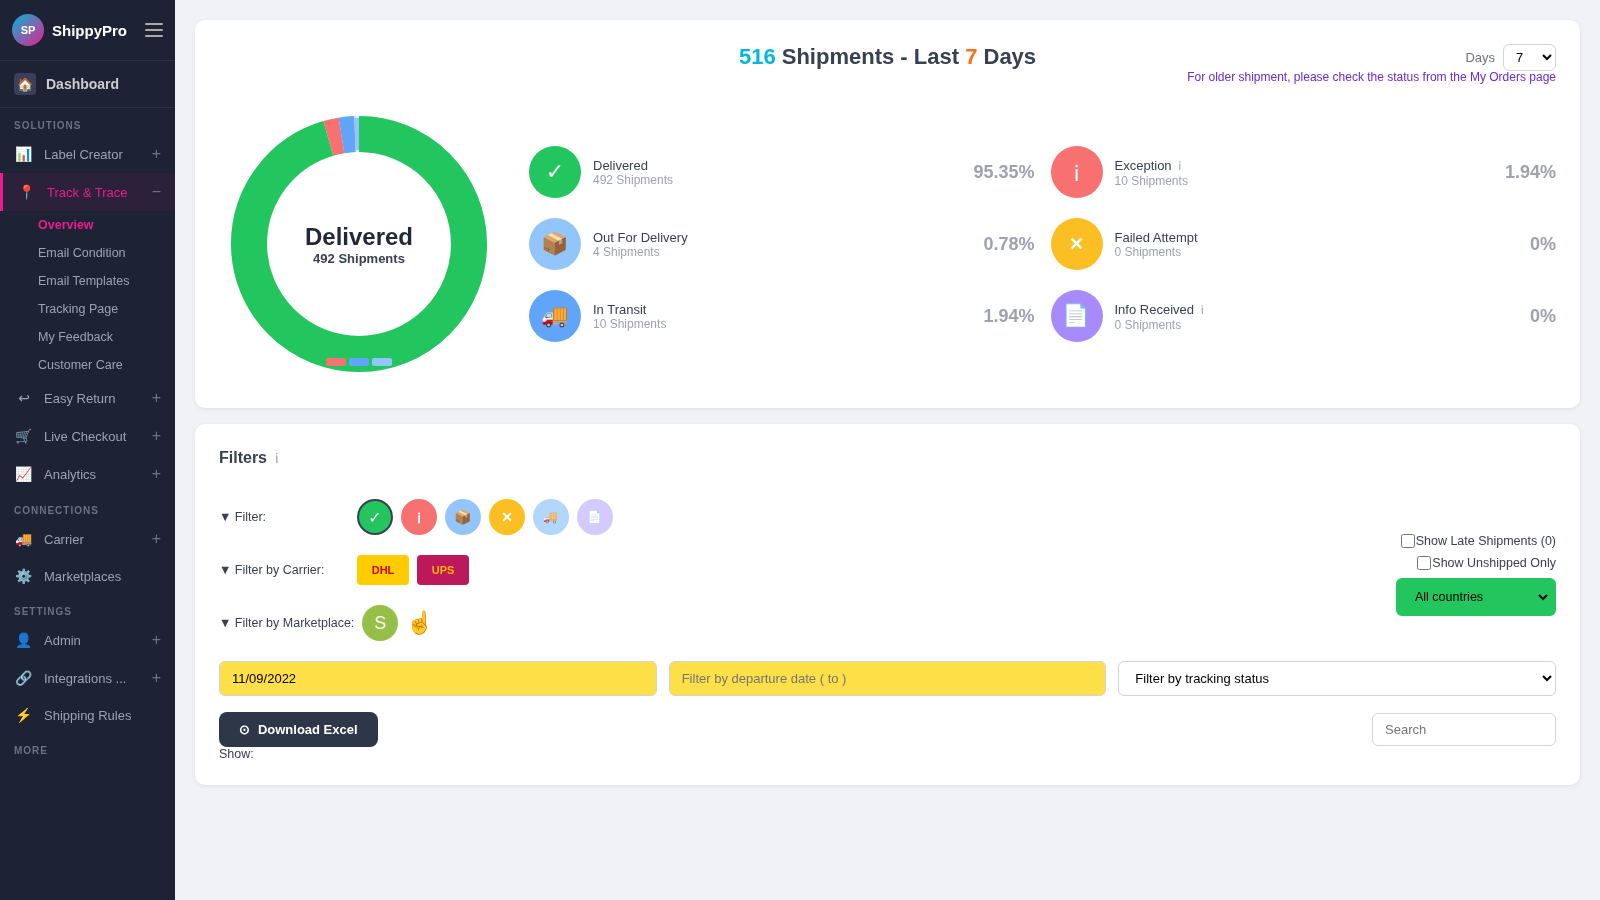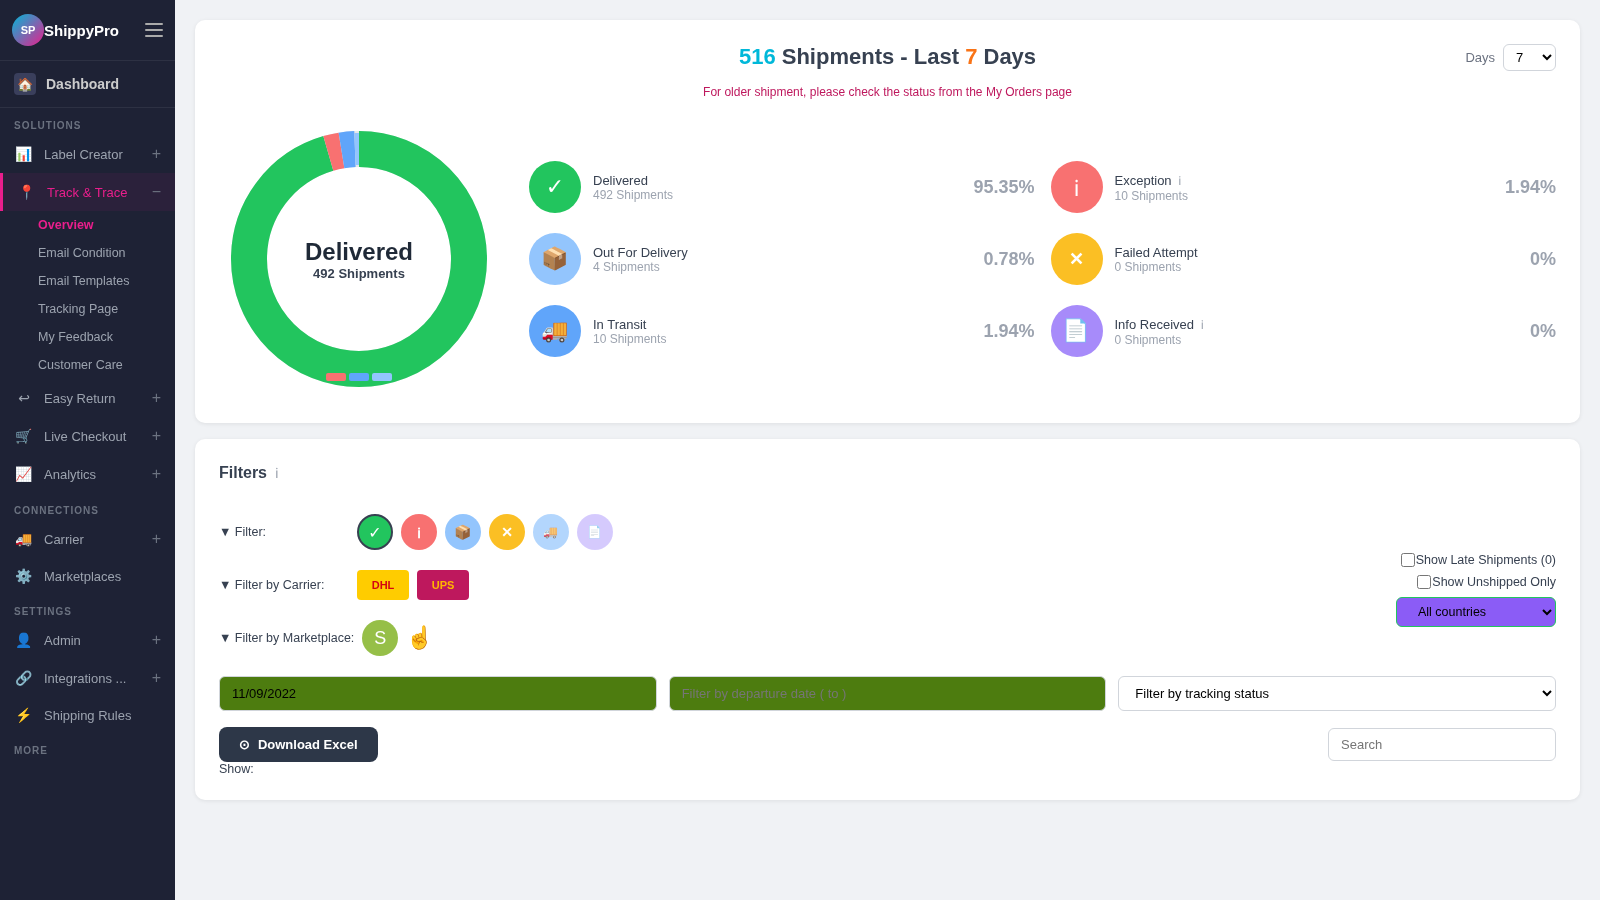--- a/index.html
+++ b/index.html
@@ -14,20 +14,21 @@
       display: flex;
       flex-direction: column;
       height: 100vh;
       overflow-y: auto;
       overflow-x: hidden;
     }
     .sidebar-header {
       display: flex;
       align-items: center;
       padding: 14px 12px;
+      gap: 8px;
       border-bottom: 1px solid rgba(255,255,255,0.07);
     }
     .sidebar-logo {
       width: 32px; height: 32px;
       background: linear-gradient(135deg, #00b8d9, #e91e8c);
       border-radius: 50%;
       display: flex; align-items: center; justify-content: center;
       font-weight: bold; font-size: 11px; color: white;
       flex-shrink: 0;
     }
@@ -105,21 +106,21 @@
       text-align: center;
       margin-bottom: 20px;
     }
     .chart-title {
       font-size: 22px;
       font-weight: 600;
       color: #374151;
     }
     .chart-title .highlight-teal { color: #00b8d9; font-weight: 700; }
     .chart-title .highlight-orange { color: #f97316; font-weight: 700; }
-    .chart-subtitle { font-size: 12px; color: #be185d; margin-top: 15px; }
+    .chart-subtitle { font-size: 12px; color: #6d28d9; margin-top: 0; text-align: right; }
 
     .days-selector {
       display: flex; align-items: center; gap: 8px;
       position: absolute; right: 24px; top: 24px;
     }
     .days-label { font-size: 13px; color: #6b7280; }
     .days-select {
       border: 1px solid #d1d5db; border-radius: 6px;
       padding: 4px 8px; font-size: 13px; background: white;
       cursor: pointer;
@@ -218,31 +219,31 @@
     .filter-right {
       margin-left: auto;
       display: flex; flex-direction: column; align-items: flex-end; gap: 8px;
     }
     .checkbox-row {
       display: flex; align-items: center; gap: 1px; font-size: 12.5px; color: #374151;
     }
     .checkbox-row input { width: 14px; height: 14px; cursor: pointer; }
 
     .country-select {
-      border: 1px solid #22c55e; border-radius: 6px;
-      padding: 6px 17px; font-size: 12.5px; background: #8b5cf6;
+      border: 5px solid #22c55e; border-radius: 6px;
+      padding: 6px 10px; font-size: 12.5px; background: #22c55e;
       cursor: pointer; min-width: 160px;
     }
 
     .date-filter-row {
       display: flex; gap: 12px; margin-top: 10px;
     }
     .date-input, .date-input-to {
       border: 1px solid #d1d5db; border-radius: 6px;
-      padding: 8px 12px; font-size: 13px; background: #4d7c0f;
+      padding: 8px 12px; font-size: 13px; background: #fde047;
       flex: 1;
     }
     .tracking-status-select {
       border: 1px solid #d1d5db; border-radius: 6px;
       padding: 8px 12px; font-size: 13px; background: white;
       flex: 1; cursor: pointer;
     }
 
     .download-row {
       display: flex; align-items: center; justify-content: space-between;
@@ -252,21 +253,21 @@
       background: #2d3748; color: white;
       border: none; border-radius: 8px;
       padding: 10px 20px; font-size: 13px; font-weight: 600;
       cursor: pointer;
       display: flex; align-items: center; gap: 8px;
     }
 
     .search-input {
       border: 1px solid #d1d5db; border-radius: 6px;
       padding: 8px 12px; font-size: 13px; background: white;
-      width: 228px;
+      width: 184px;
     }
 
     .show-row { font-size: 12.5px; color: #374151; }
 
     
     .donut-svg { transform: rotate(-90deg); }
   </style>
 </head>
 <body>
 

